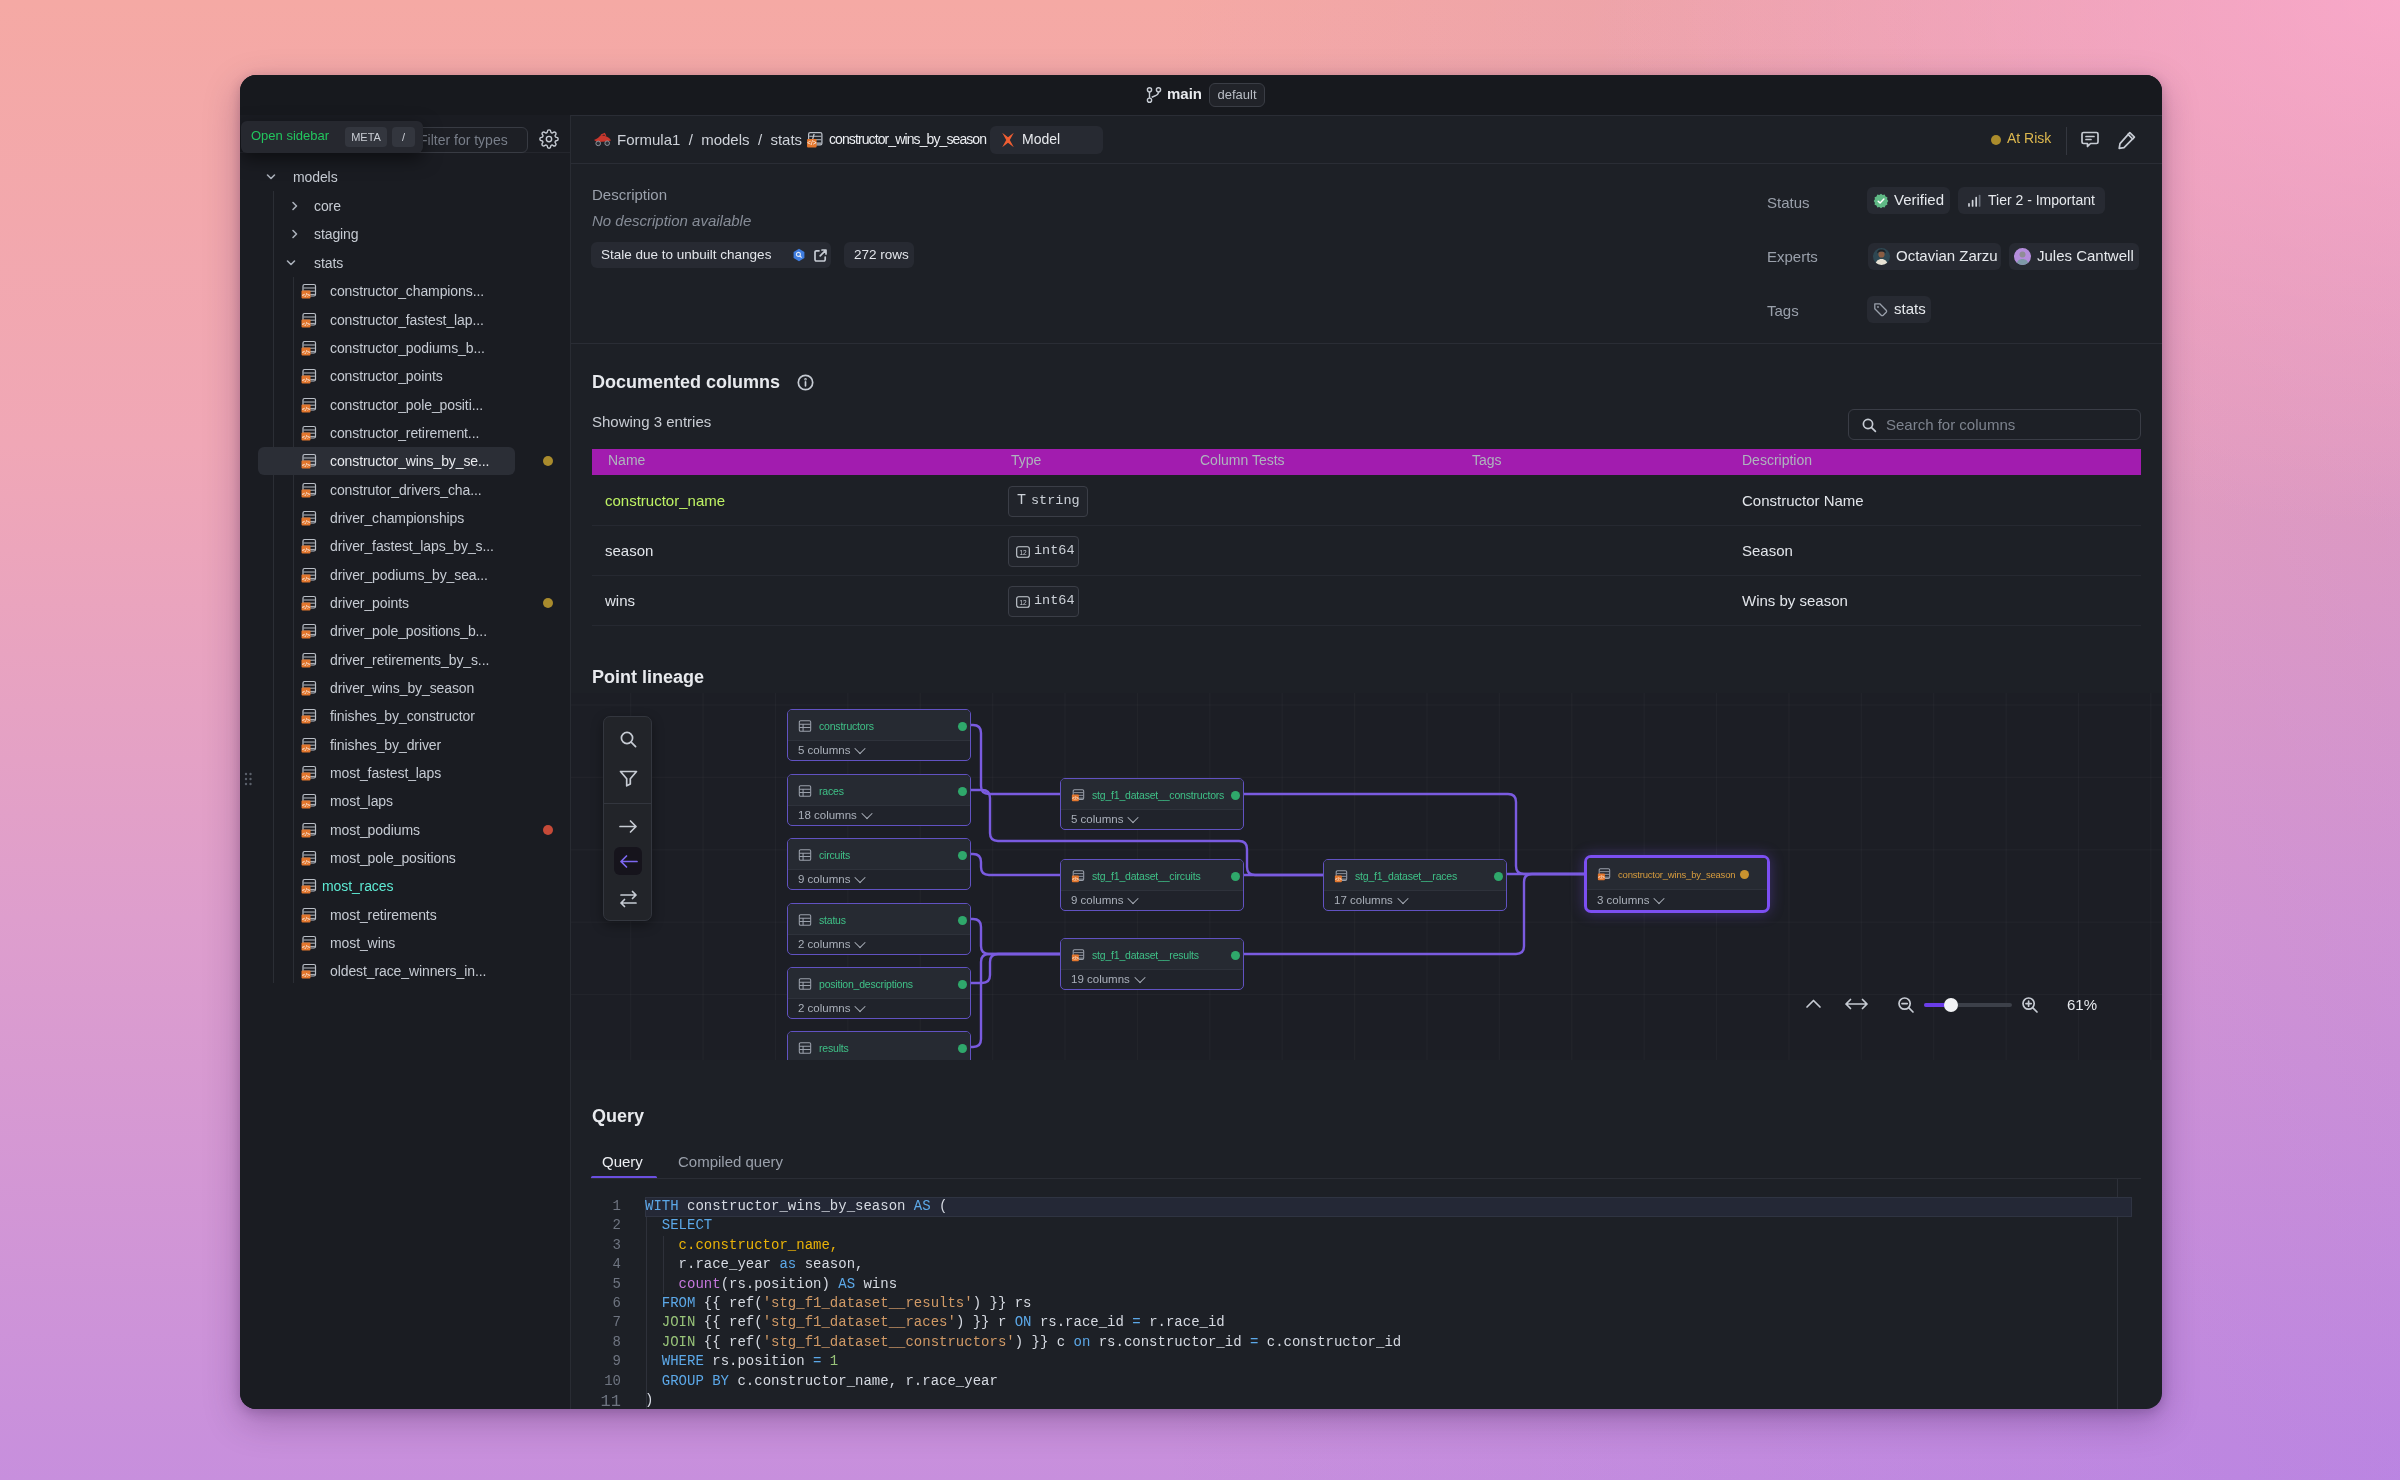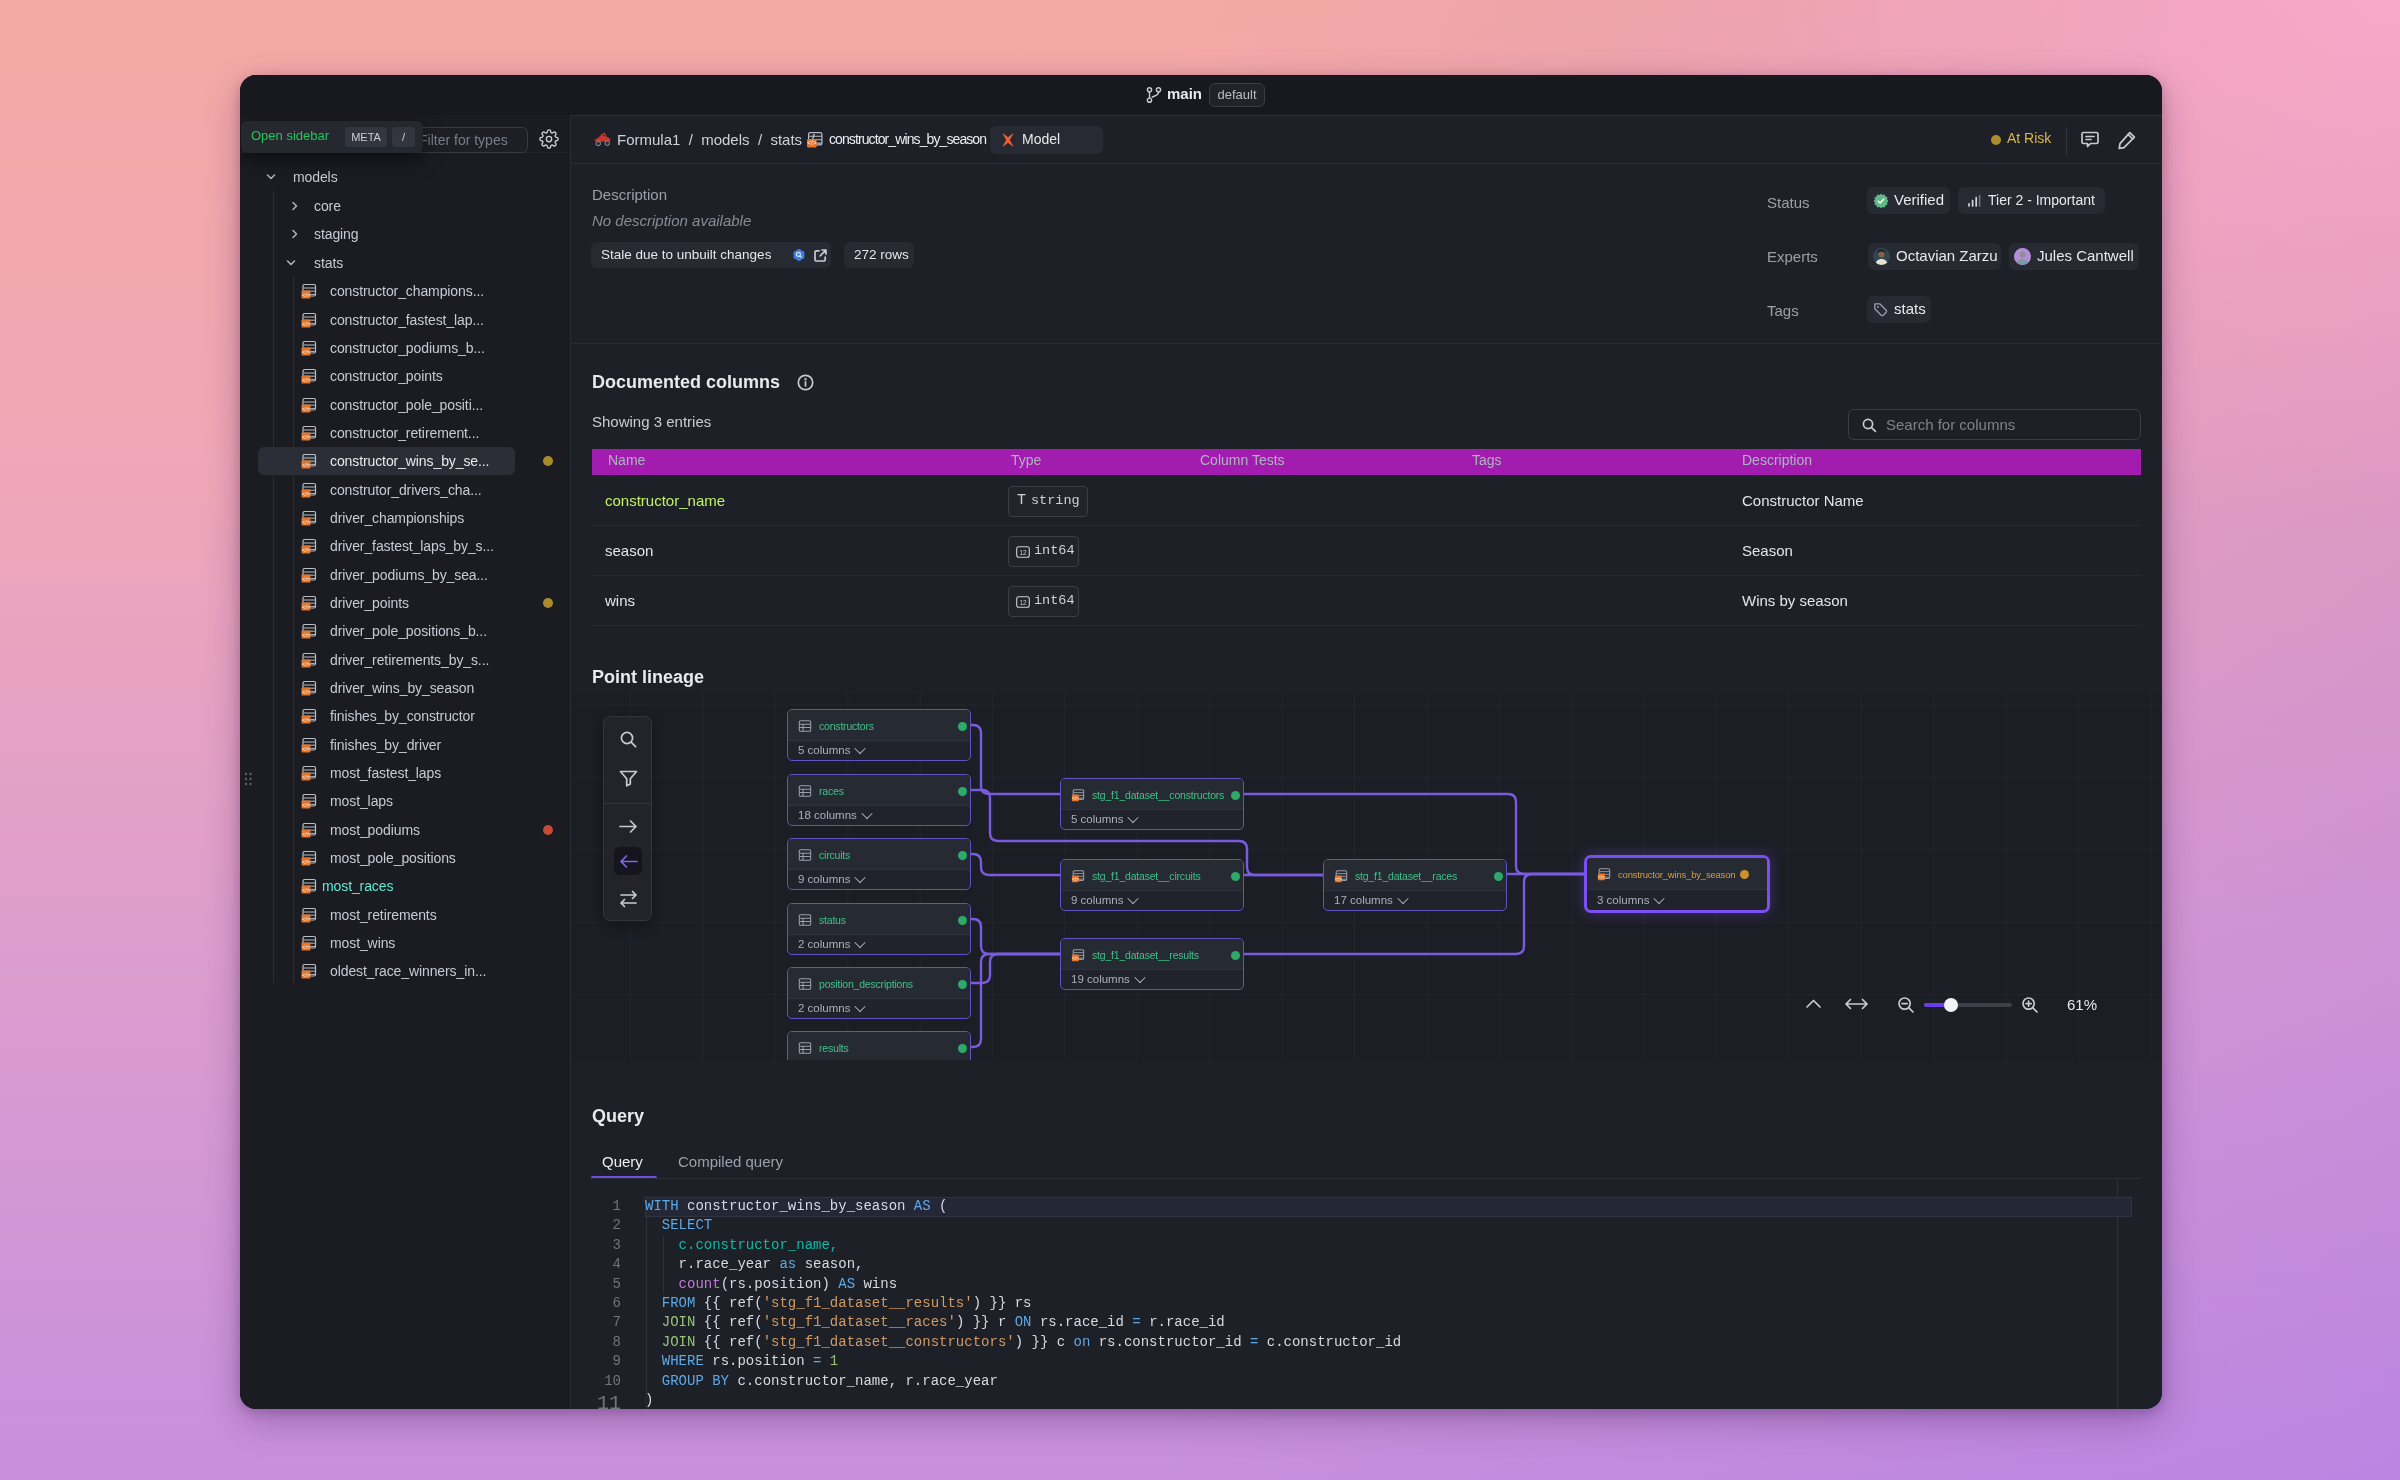--- a/index.html
+++ b/index.html
@@ -879,30 +879,30 @@
   <div class="divh" style="left:351px;top:1103px;width:1550px"></div>
   <div class="divv" style="left:1877px;top:1104px;height:230px;background:#2d3039"></div>
   <div class="abs" style="left:405px;top:1122px;width:1487px;height:20px;background:#242836;border:1px solid #2f3442"></div>
   <div class="divv" style="left:405.7px;top:1142px;height:192px;background:#2e313a"></div>
   <div class="divv" style="left:422.7px;top:1161px;height:58px;background:#2e313a"></div>
   <div class="mono abs" style="left:341px;top:1123.0px;width:40px;text-align:right;font-size:14px;color:#6e7480">1</div>
   <div class="mono abs" style="left:405px;top:1123.0px;font-size:14px;color:#d6dae2;white-space:pre"><span style="color:#5ca8e8">WITH</span> constructor_wins_by_season <span style="color:#5ca8e8">AS</span> (</div>
   <div class="mono abs" style="left:341px;top:1142.4px;width:40px;text-align:right;font-size:14px;color:#6e7480">2</div>
   <div class="mono abs" style="left:405px;top:1142.4px;font-size:14px;color:#d6dae2;white-space:pre">  <span style="color:#5ca8e8">SELECT</span></div>
   <div class="mono abs" style="left:341px;top:1161.8px;width:40px;text-align:right;font-size:14px;color:#6e7480">3</div>
-  <div class="mono abs" style="left:405px;top:1161.8px;font-size:14px;color:#14b8a6;white-space:pre">    c.constructor_name,</div>
+  <div class="mono abs" style="left:405px;top:1161.8px;font-size:14px;color:#eab308;white-space:pre">    c.constructor_name,</div>
   <div class="mono abs" style="left:341px;top:1181.2px;width:40px;text-align:right;font-size:14px;color:#6e7480">4</div>
   <div class="mono abs" style="left:405px;top:1181.2px;font-size:14px;color:#d6dae2;white-space:pre">    r.race_year <span style="color:#5ca8e8">as</span> season,</div>
   <div class="mono abs" style="left:341px;top:1200.6px;width:40px;text-align:right;font-size:14px;color:#6e7480">5</div>
   <div class="mono abs" style="left:405px;top:1200.6px;font-size:14px;color:#d6dae2;white-space:pre">    <span style="color:#c678dd">count</span>(rs.position) <span style="color:#5ca8e8">AS</span> wins</div>
   <div class="mono abs" style="left:341px;top:1220.0px;width:40px;text-align:right;font-size:14px;color:#6e7480">6</div>
   <div class="mono abs" style="left:405px;top:1220.0px;font-size:14px;color:#d6dae2;white-space:pre">  <span style="color:#5ca8e8">FROM</span> {{ ref(<span style="color:#d19a66">'stg_f1_dataset__results'</span>) }} rs</div>
   <div class="mono abs" style="left:341px;top:1239.4px;width:40px;text-align:right;font-size:14px;color:#6e7480">7</div>
   <div class="mono abs" style="left:405px;top:1239.4px;font-size:14px;color:#d6dae2;white-space:pre">  <span style="color:#98c379">JOIN</span> {{ ref(<span style="color:#d19a66">'stg_f1_dataset__races'</span>) }} r <span style="color:#5ca8e8">ON</span> rs.race_id <span style="color:#5ca8e8">=</span> r.race_id</div>
   <div class="mono abs" style="left:341px;top:1258.8px;width:40px;text-align:right;font-size:14px;color:#6e7480">8</div>
   <div class="mono abs" style="left:405px;top:1258.8px;font-size:14px;color:#d6dae2;white-space:pre">  <span style="color:#98c379">JOIN</span> {{ ref(<span style="color:#d19a66">'stg_f1_dataset__constructors'</span>) }} c <span style="color:#5ca8e8">on</span> rs.constructor_id <span style="color:#5ca8e8">=</span> c.constructor_id</div>
   <div class="mono abs" style="left:341px;top:1278.2px;width:40px;text-align:right;font-size:14px;color:#6e7480">9</div>
   <div class="mono abs" style="left:405px;top:1278.2px;font-size:14px;color:#d6dae2;white-space:pre">  <span style="color:#5ca8e8">WHERE</span> rs.position <span style="color:#5ca8e8">=</span> <span style="color:#98c379">1</span></div>
   <div class="mono abs" style="left:341px;top:1297.6px;width:40px;text-align:right;font-size:14px;color:#6e7480">10</div>
   <div class="mono abs" style="left:405px;top:1297.6px;font-size:14px;color:#d6dae2;white-space:pre">  <span style="color:#5ca8e8">GROUP BY</span> c.constructor_name, r.race_year</div>
-  <div class="mono abs" style="left:341px;top:1317.0px;width:40px;text-align:right;font-size:20px;color:#6e7480">11</div>
+  <div class="mono abs" style="left:341px;top:1317.0px;width:40px;text-align:right;font-size:17px;color:#6e7480">11</div>
   <div class="mono abs" style="left:405px;top:1317.0px;font-size:14px;color:#d6dae2;white-space:pre">)</div>
 </div>
 
 </body></html>

